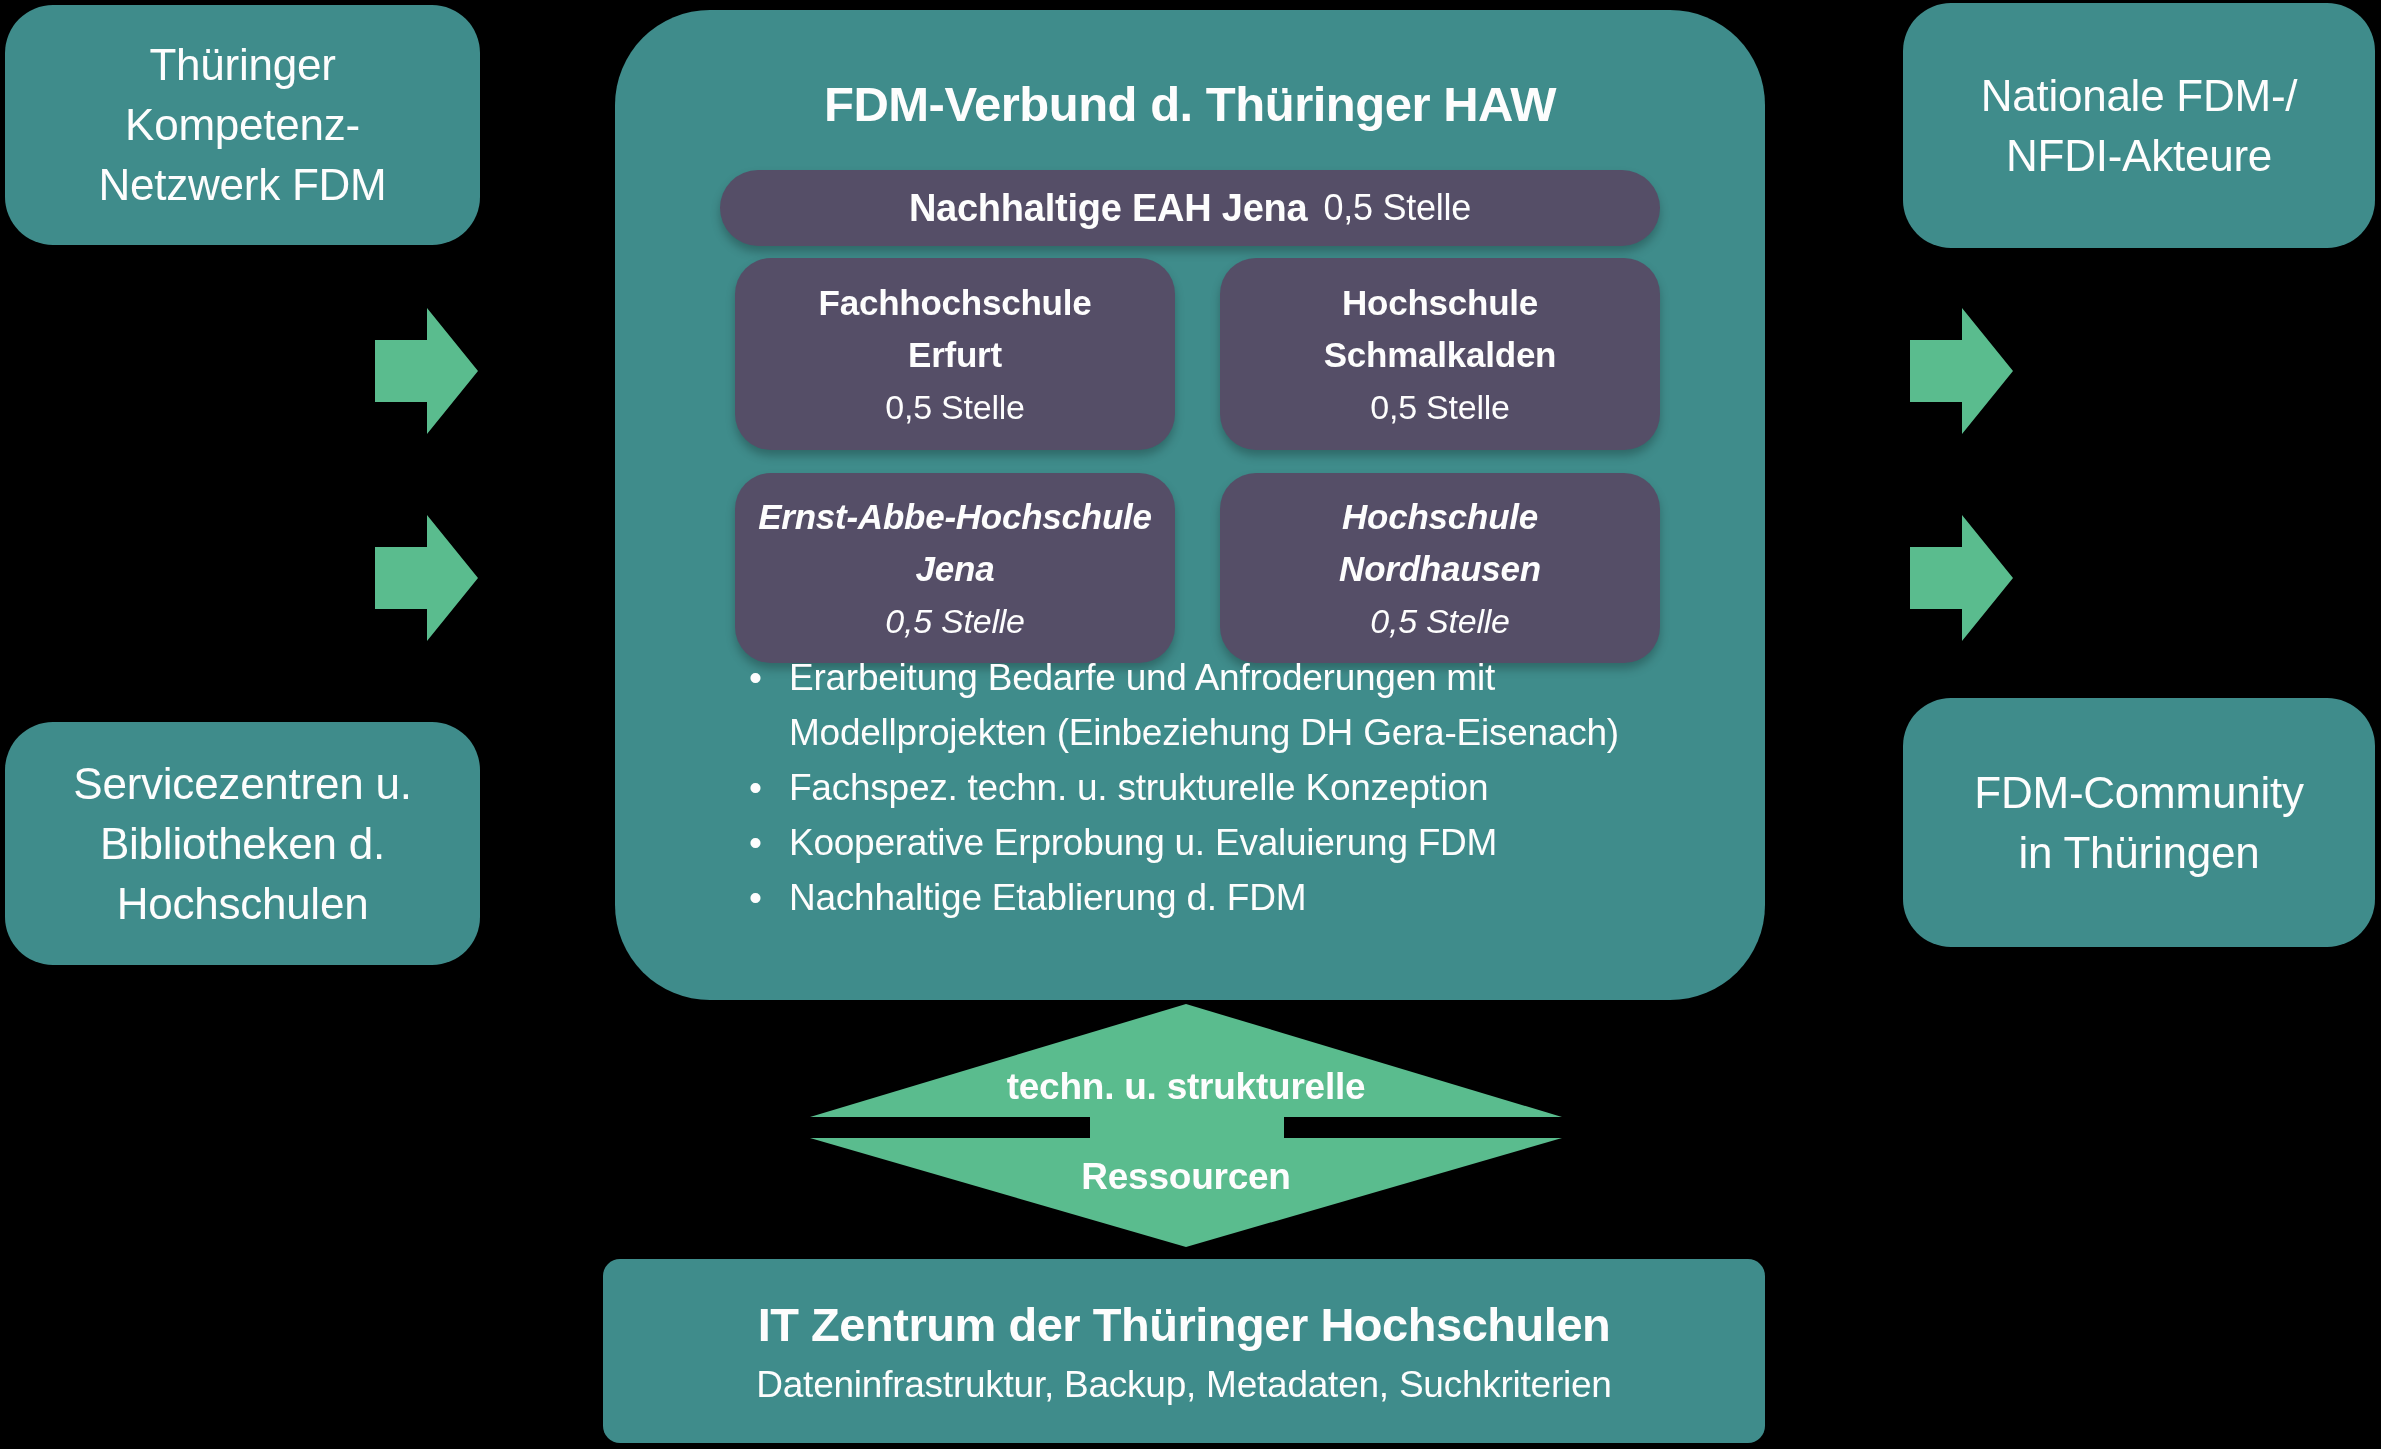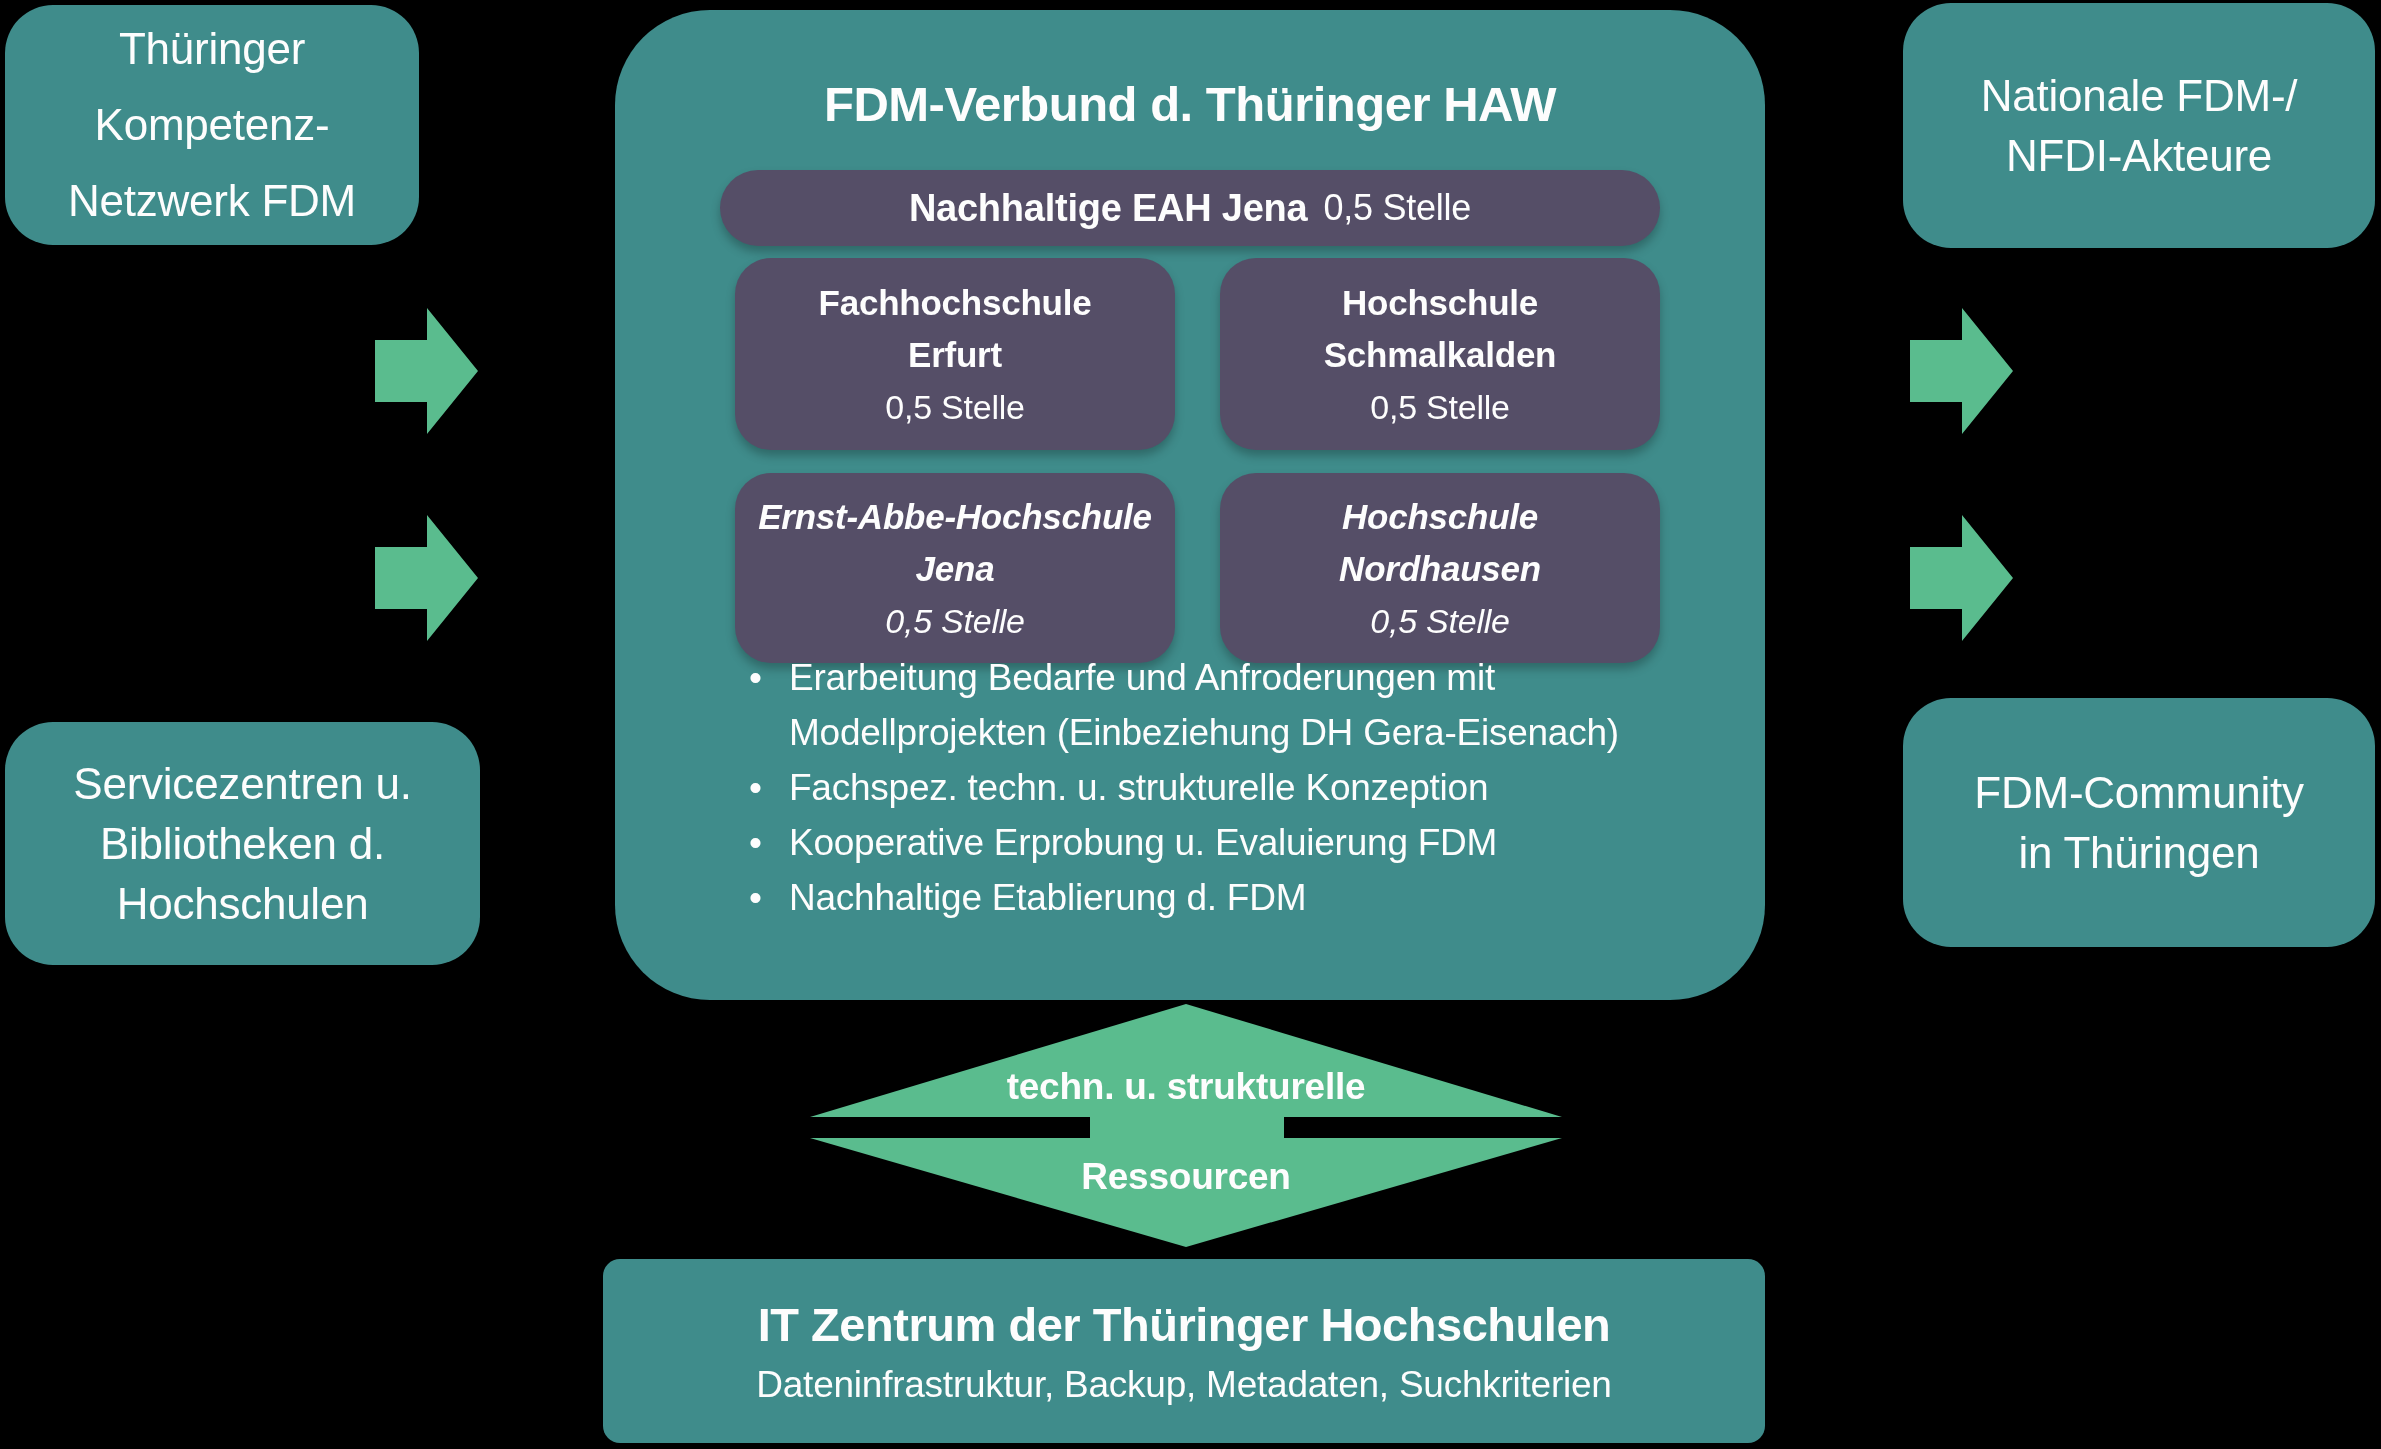--- a/index.html
+++ b/index.html
@@ -60,21 +60,21 @@
   
   .it-box{
     position:absolute;left:603px;top:1259px;width:1162px;height:184px;
     background:#3f8c8b;border-radius:17px;
     display:flex;flex-direction:column;align-items:center;justify-content:center;
     text-align:center;
   }
   .it-title{font-size:47px;font-weight:700;letter-spacing:-0.01em;}
   .it-subtitle{font-size:37px;font-weight:400;margin-top:12px;}
   
-  .box-kompetenz{left:5px;top:5px;width:414px;height:240px;gap:16px;}
+  .box-kompetenz{left:5px;top:5px;width:475px;height:240px;}
   .box-service{left:5px;top:722px;width:475px;height:243px;}
   .box-nationale{left:1903px;top:3px;width:472px;height:245px;}
   .box-community{left:1903px;top:698px;width:472px;height:249px;}
 </style>
 </head>
 <body>
 
 <div class="stage">
 
   <div class="teal-box box-kompetenz">

